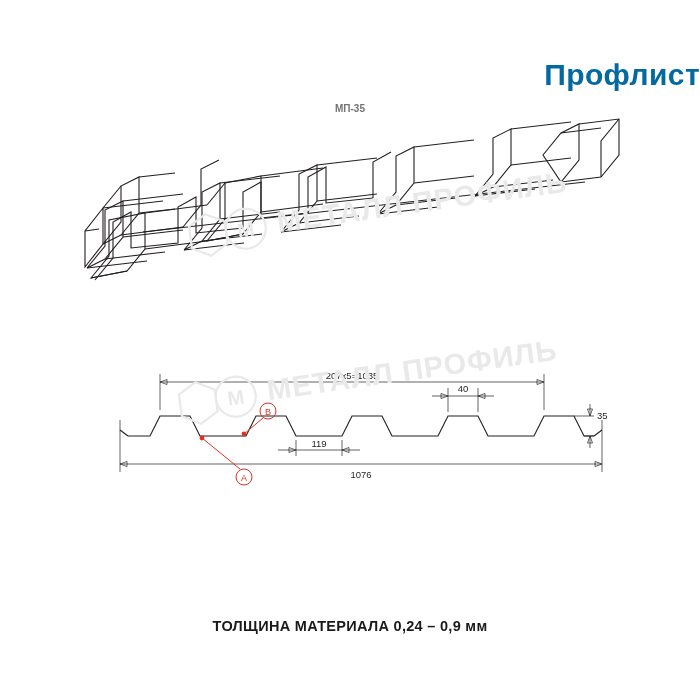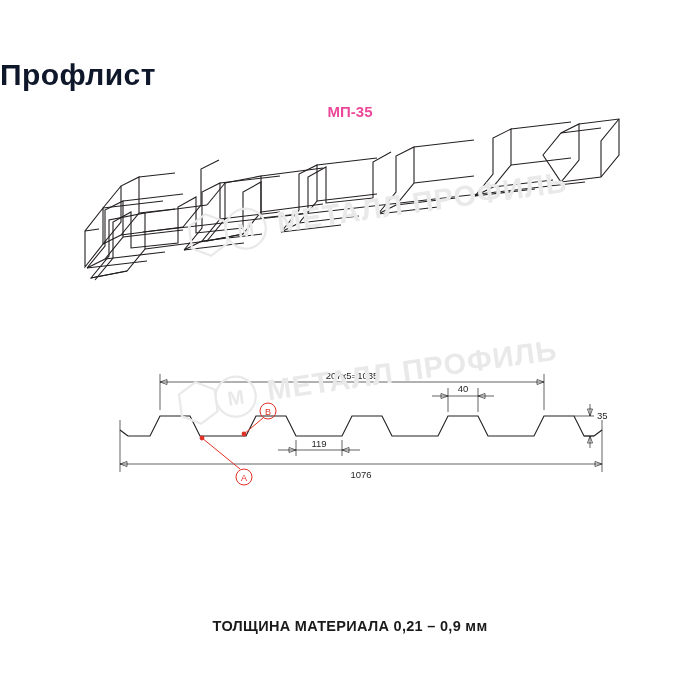--- a/index.html
+++ b/index.html
@@ -13,33 +13,33 @@
     position: relative;
     width: 700px; height: 700px;
     overflow: hidden;
     background: #ffffff;
   }
 
   
   .title {
     position: absolute;
     top: 58px; left: 0; width: 700px;
-    text-align: left;
+    text-align: right;
     font-size: 30px;
     font-weight: bold;
-    color: #0f172a;
+    color: #0369a1;
     letter-spacing: 0.4px;
   }
   .subtitle {
     position: absolute;
     top: 103px; left: 0; width: 700px;
     text-align: center;
-    font-size: 15px;
+    font-size: 10px;
     font-weight: bold;
-    color: #ec4899;
+    color: #737373;
   }
 
   
   .footer {
     position: absolute;
     top: 618px; left: 0; width: 700px;
     text-align: center;
     font-size: 14.5px;
     font-weight: bold;
     color: #1a1a1a;
@@ -288,15 +288,15 @@
         <g transform="translate(0,-22)">
           <circle cx="24" cy="22" r="20" class="wm-ln"></circle>
           <text class="wm-fill" x="24" y="30" font-size="20" font-weight="bold" text-anchor="middle" font-family="'Liberation Sans', sans-serif">М</text>
           <path class="wm-ln" d="M -32 12 L -14 2 L 4 12 L 4 34 L -14 44 L -32 34 Z"></path>
         </g>
         <text class="wm-txt" x="56" y="8">МЕТАЛЛ ПРОФИЛЬ</text>
       </g>
     </svg>
   </div>
 
-  <div class="footer">ТОЛЩИНА МАТЕРИАЛА 0,21 – 0,9 мм</div>
+  <div class="footer">ТОЛЩИНА МАТЕРИАЛА 0,24 – 0,9 мм</div>
 
 </div>
 
 </body></html>

